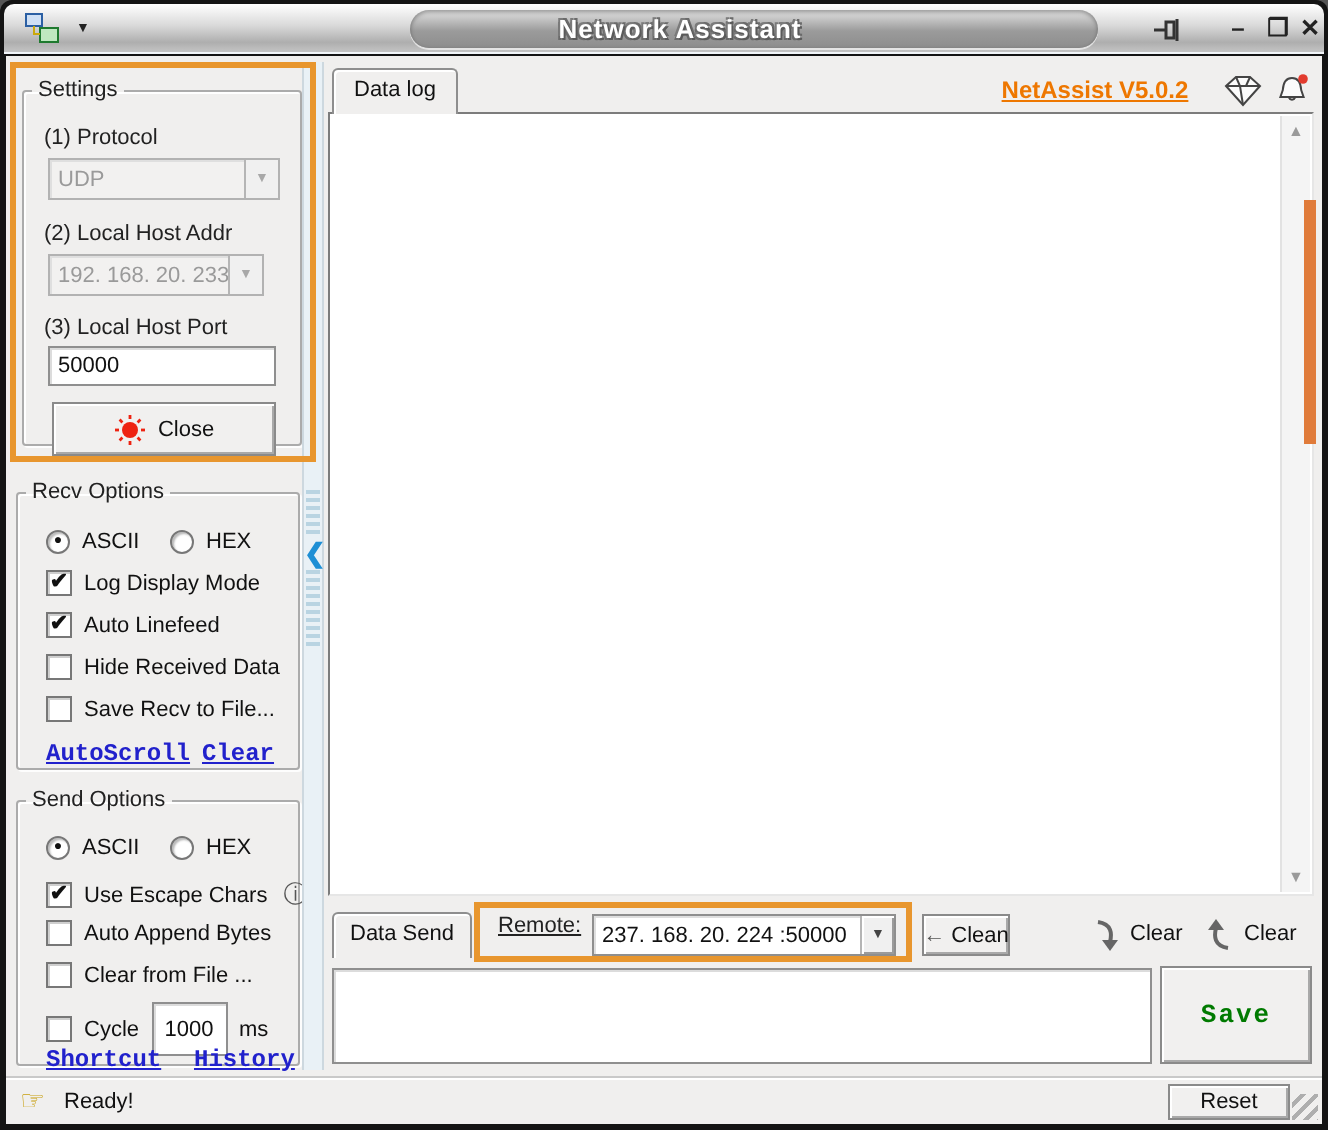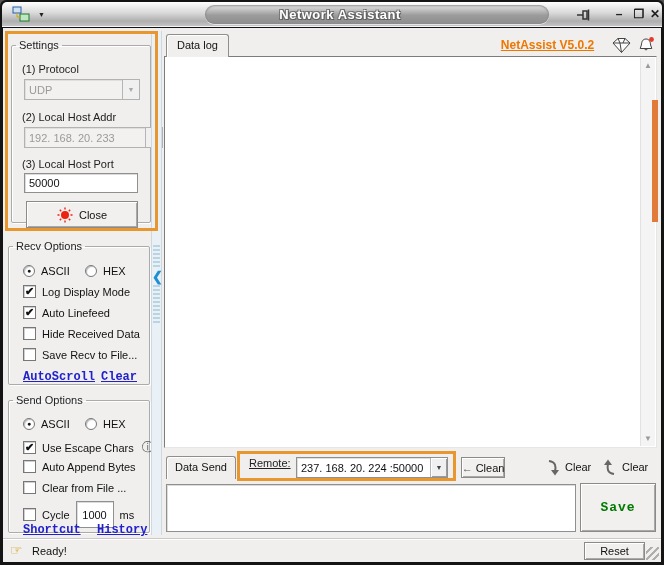--- a/index.html
+++ b/index.html
@@ -150,21 +150,21 @@
 
   <div class="annotation" style="left:5px;top:31px;width:153px;height:200px;"></div>
   <fieldset class="grp" style="left:11px;top:39px;width:140px;height:184px;">
     <legend>Settings</legend>
     <span class="lbl" style="left:10px;top:12px;">(1) Protocol</span>
     <div class="combo disabled" style="left:12px;top:28px;width:116px;">
       <span class="val">UDP</span>
       <span class="dd">▼</span>
     </div>
     <span class="lbl" style="left:10px;top:60px;">(2) Local Host Addr</span>
-    <div class="combo disabled" style="left:12px;top:76px;width:139px;">
+    <div class="combo disabled" style="left:12px;top:76px;width:108px;">
       <span class="val">192. 168. 20. 233</span>
       <span class="dd">▼</span>
     </div>
     <span class="lbl" style="left:10px;top:107px;">(3) Local Host Port</span>
     <input class="tbox" style="left: 12px; top: 122px; width: 114px; height: 20px;" value="50000">
     <div class="btn" style="left:14px;top:150px;width:112px;height:27px;">
       <span>
         <svg width="16" height="16" viewBox="0 0 16 16">
           <circle cx="8" cy="8" r="4" fill="#EE2211"></circle>
           <g stroke="#EE2211" stroke-width="1.4">

